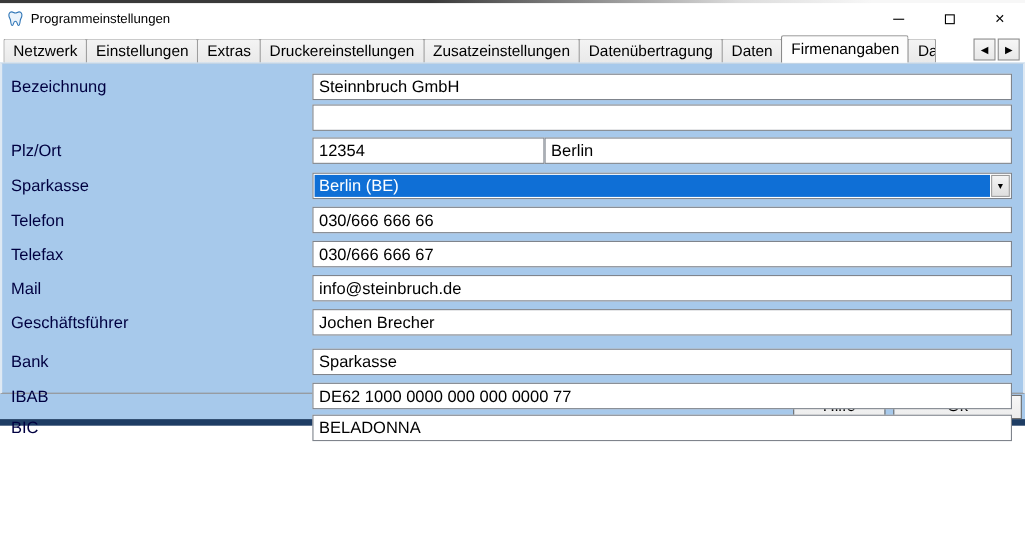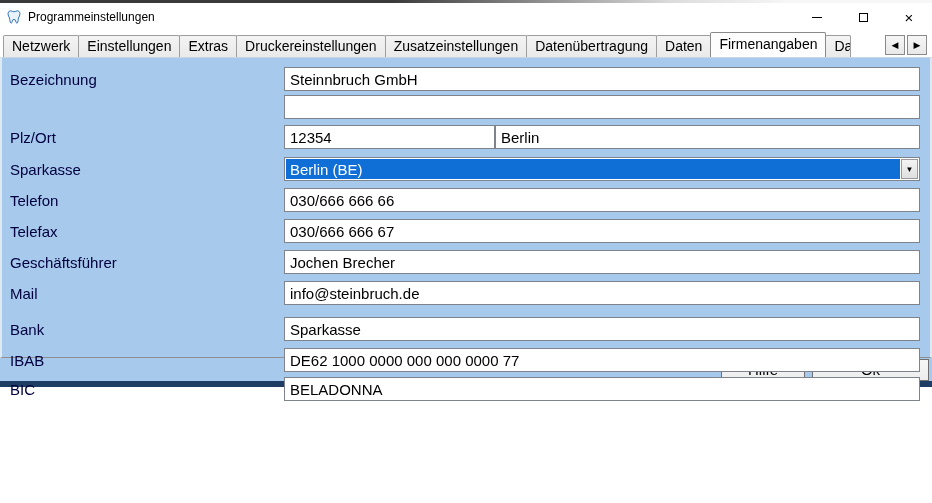--- a/index.html
+++ b/index.html
@@ -148,27 +148,27 @@
       <span class="lbl">Telefon</span>
       <input class="tf grow" type="text" value="030/666 666 66" style="">
     </div>
 
     <div class="row">
       <span class="lbl">Telefax</span>
       <input class="tf grow" type="text" value="030/666 666 67" style="">
     </div>
 
     <div class="row">
-      <span class="lbl">Geschäftsführer</span>
-      <input class="tf grow" type="text" value="Jochen Brecher" style="">
+      <span class="lbl">Mail</span>
+      <input class="tf grow" type="text" value="info@steinbruch.de" style="">
     </div>
 
     <div class="row">
-      <span class="lbl">Mail</span>
-      <input class="tf grow" type="text" value="info@steinbruch.de" style="">
+      <span class="lbl">Geschäftsführer</span>
+      <input class="tf grow" type="text" value="Jochen Brecher" style="">
     </div>
 
     <div class="row" style="margin-top:12px;">
       <span class="lbl">Bank</span>
       <input class="tf grow" type="text" value="Sparkasse" style="">
     </div>
 
     <div class="row">
       <span class="lbl">IBAB</span>
       <input class="tf grow" type="text" value="DE62 1000 0000 000 000 0000 77" style="">

